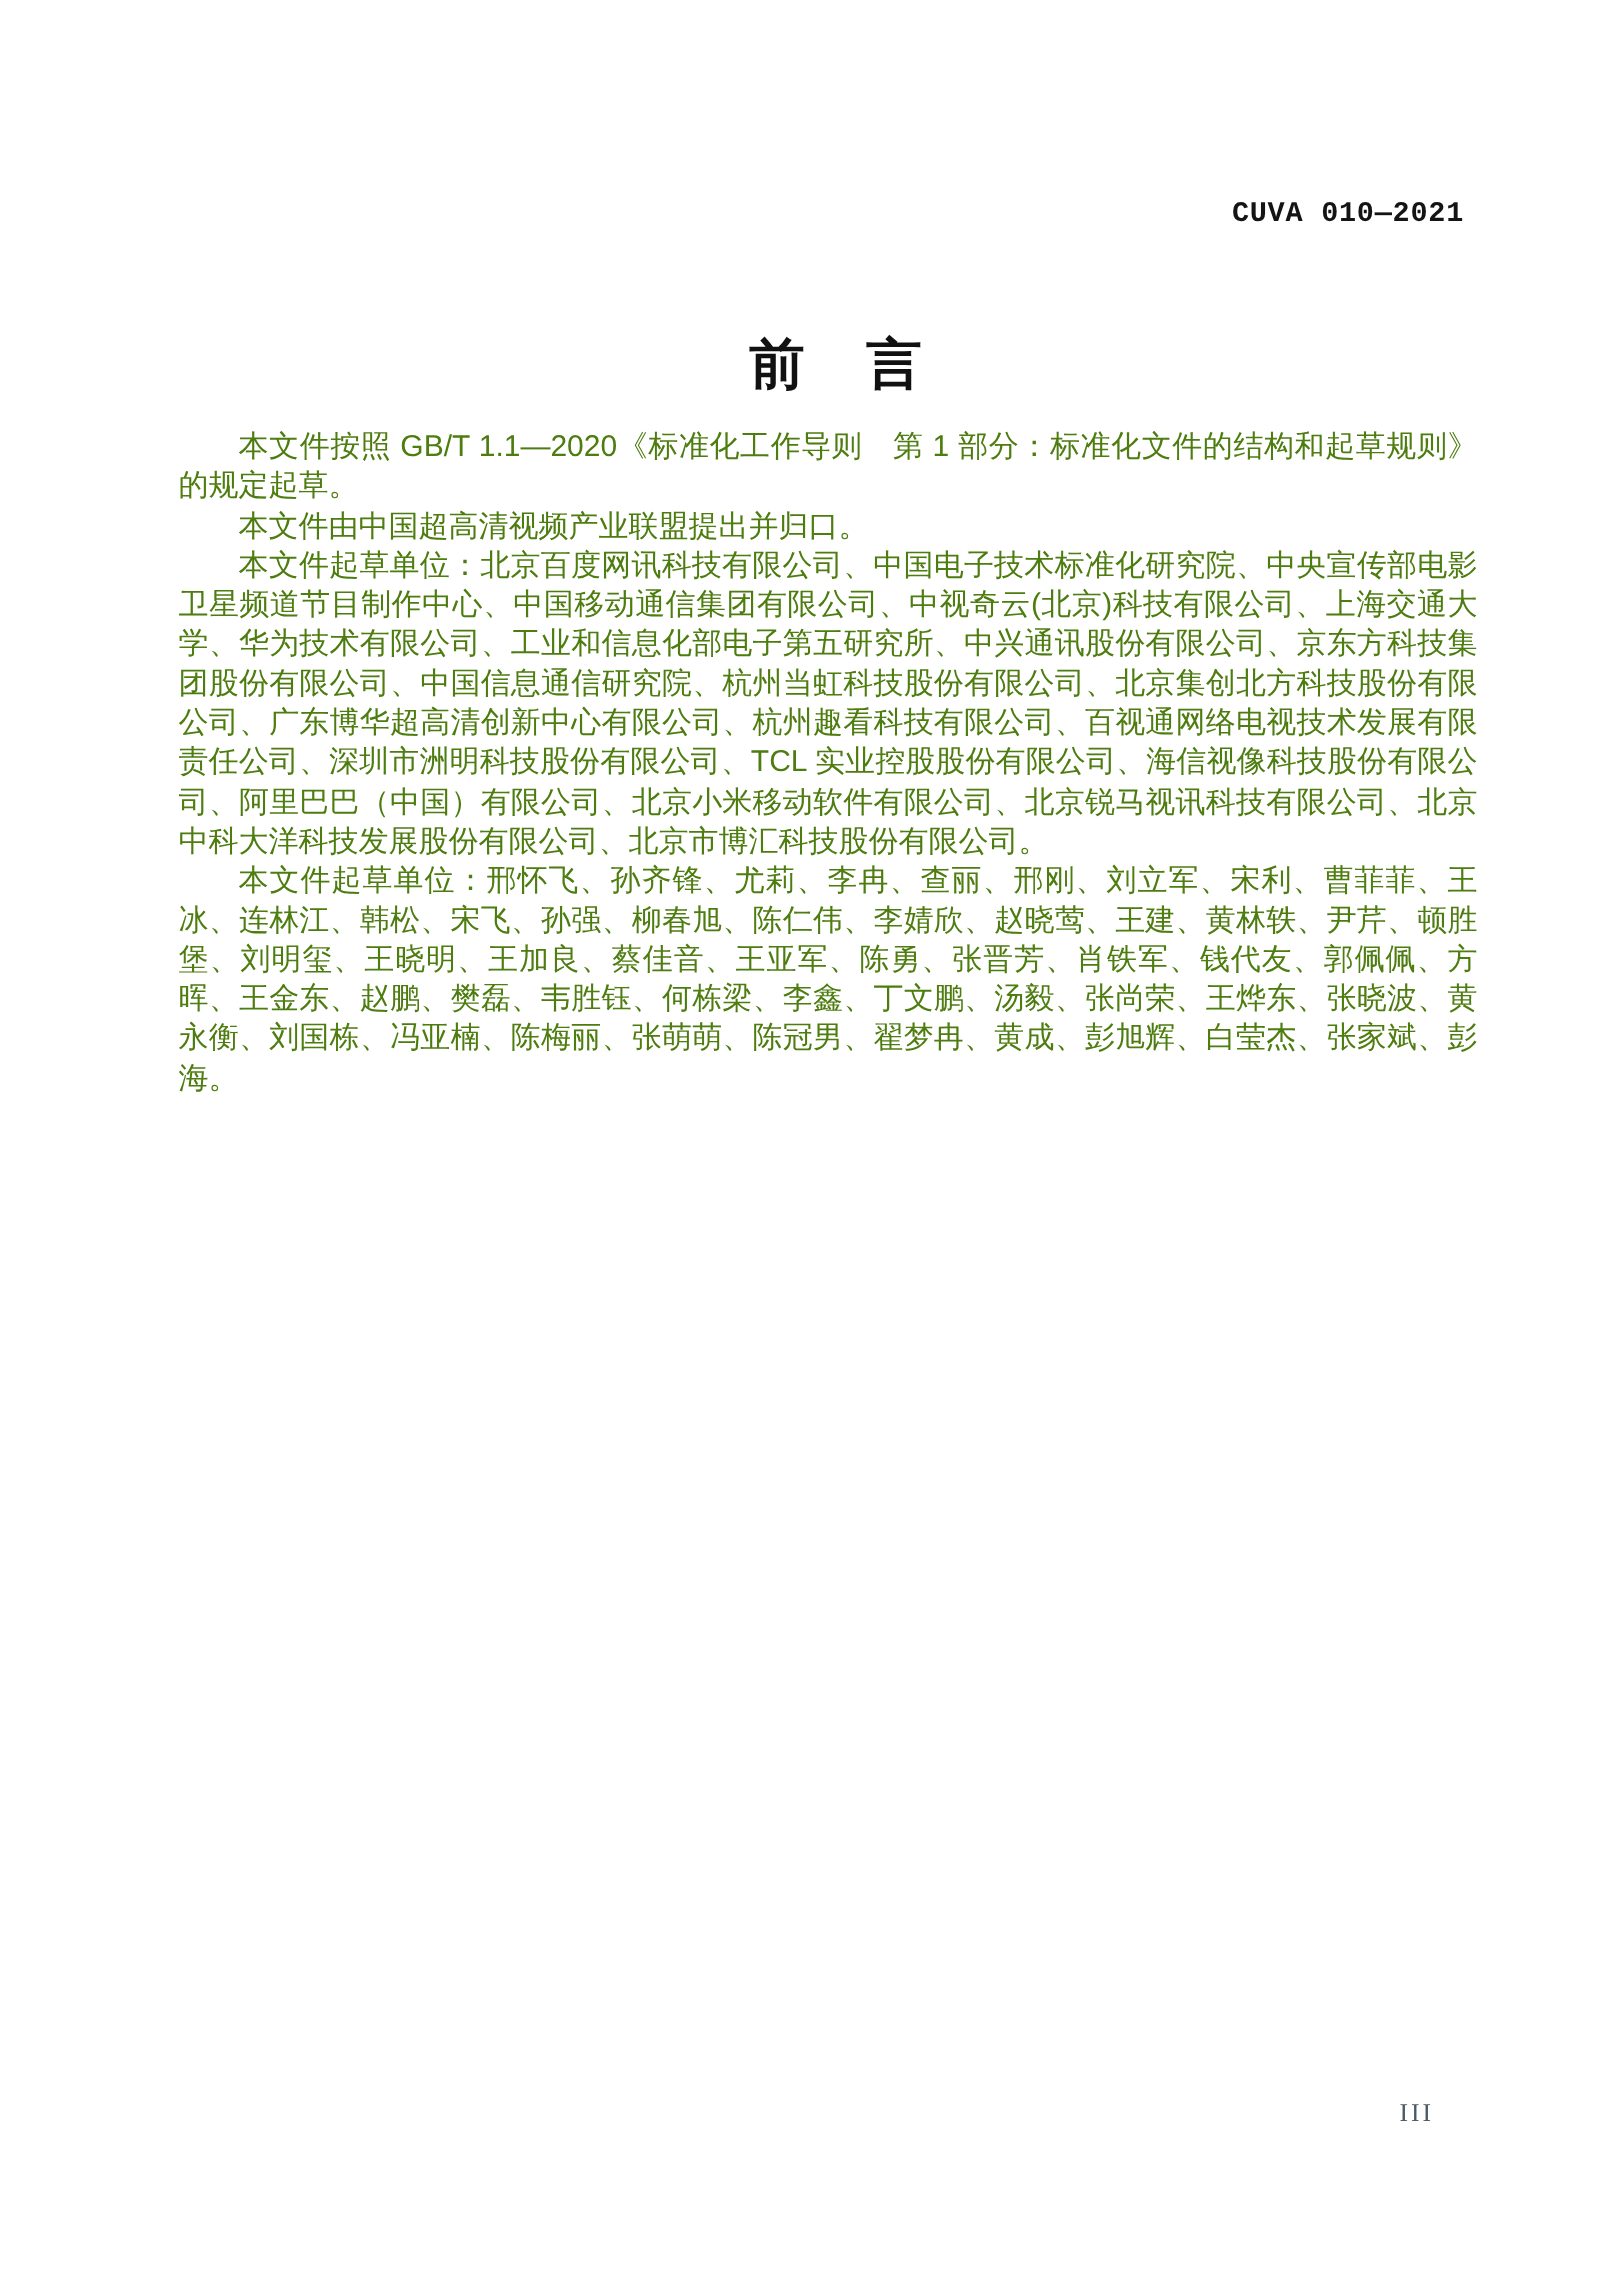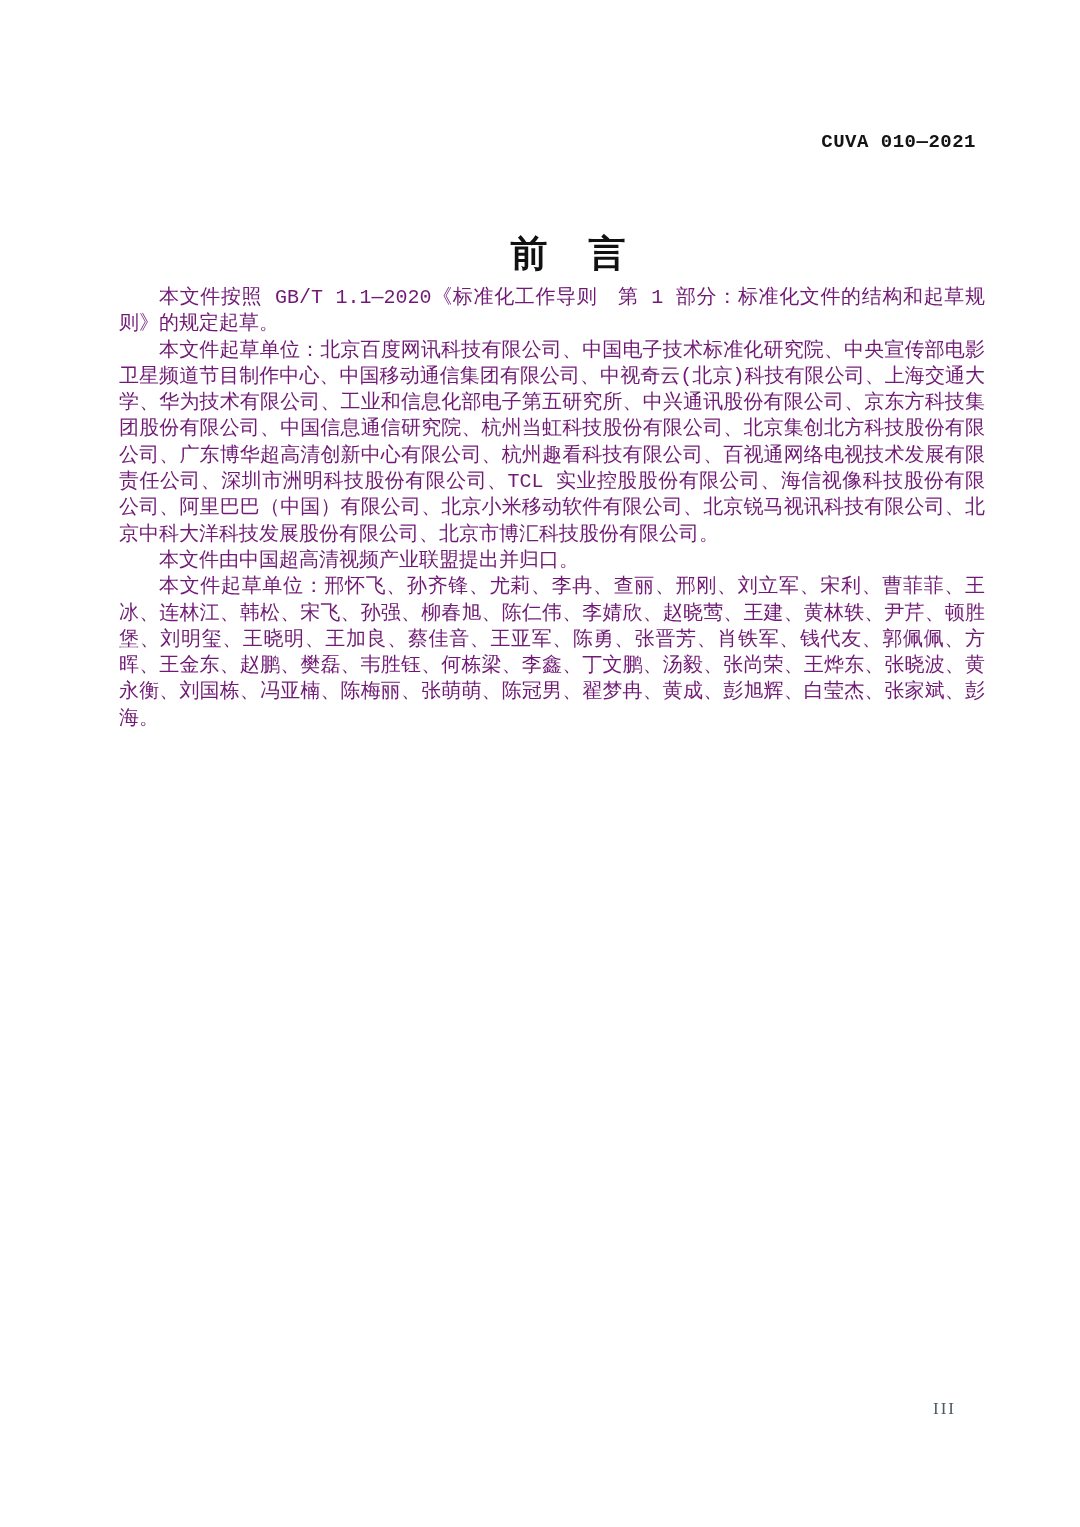--- a/index.html
+++ b/index.html
@@ -25,39 +25,39 @@
     font-weight: bold;
     font-size: 19px;
     letter-spacing: 0.5px;
     color: #141414;
   }
   .doc-title {
     position: absolute;
     top: 217px;
     left: 120px;
     width: 866px;
-    margin: 16px;
+    margin: 5px;
     text-align: center;
     font-family: "Liberation Sans", "DejaVu Sans", sans-serif;
     font-weight: bold;
     font-size: 37px;
     line-height: 41px;
     letter-spacing: 2px;
     color: #111111;
   }
   .doc-body {
     position: absolute;
     top: 285px;
     left: 119px;
     width: 866px;
-    font-family: Liberation Mono, monospace;
+    font-family: Liberation Sans, sans-serif;
     font-size: 20px;
     line-height: 26.3px;
     text-align: justify;
-    color: #701a75;
+    color: #4d7c0f;
   }
   .doc-body p {
     margin: 0;
     padding: 0;
     text-indent: 2em;
   }
   .page-number {
     position: absolute;
     top: 1399px;
     left: 120px;
@@ -73,20 +73,20 @@
 <body>
 
 <div class="page">
 
   <div class="doc-header">CUVA 010—2021</div>
 
   <h1 class="doc-title">前　言</h1>
 
   <div class="doc-body">
     <p>本文件按照 GB/T 1.1—2020《标准化工作导则　第 1 部分：标准化文件的结构和起草规则》的规定起草。</p>
+    <p>本文件由中国超高清视频产业联盟提出并归口。</p>
     <p>本文件起草单位：北京百度网讯科技有限公司、中国电子技术标准化研究院、中央宣传部电影卫星频道节目制作中心、中国移动通信集团有限公司、中视奇云(北京)科技有限公司、上海交通大学、华为技术有限公司、工业和信息化部电子第五研究所、中兴通讯股份有限公司、京东方科技集团股份有限公司、中国信息通信研究院、杭州当虹科技股份有限公司、北京集创北方科技股份有限公司、广东博华超高清创新中心有限公司、杭州趣看科技有限公司、百视通网络电视技术发展有限责任公司、深圳市洲明科技股份有限公司、TCL 实业控股股份有限公司、海信视像科技股份有限公司、阿里巴巴（中国）有限公司、北京小米移动软件有限公司、北京锐马视讯科技有限公司、北京中科大洋科技发展股份有限公司、北京市博汇科技股份有限公司。</p>
-    <p>本文件由中国超高清视频产业联盟提出并归口。</p>
     <p>本文件起草单位：邢怀飞、孙齐锋、尤莉、李冉、查丽、邢刚、刘立军、宋利、曹菲菲、王冰、连林江、韩松、宋飞、孙强、柳春旭、陈仁伟、李婧欣、赵晓莺、王建、黄林轶、尹芹、顿胜堡、刘明玺、王晓明、王加良、蔡佳音、王亚军、陈勇、张晋芳、肖铁军、钱代友、郭佩佩、方晖、王金东、赵鹏、樊磊、韦胜钰、何栋梁、李鑫、丁文鹏、汤毅、张尚荣、王烨东、张晓波、黄永衡、刘国栋、冯亚楠、陈梅丽、张萌萌、陈冠男、翟梦冉、黄成、彭旭辉、白莹杰、张家斌、彭海。</p>
   </div>
 
   <div class="page-number">III</div>
 
 </div>
 
 </body></html>

